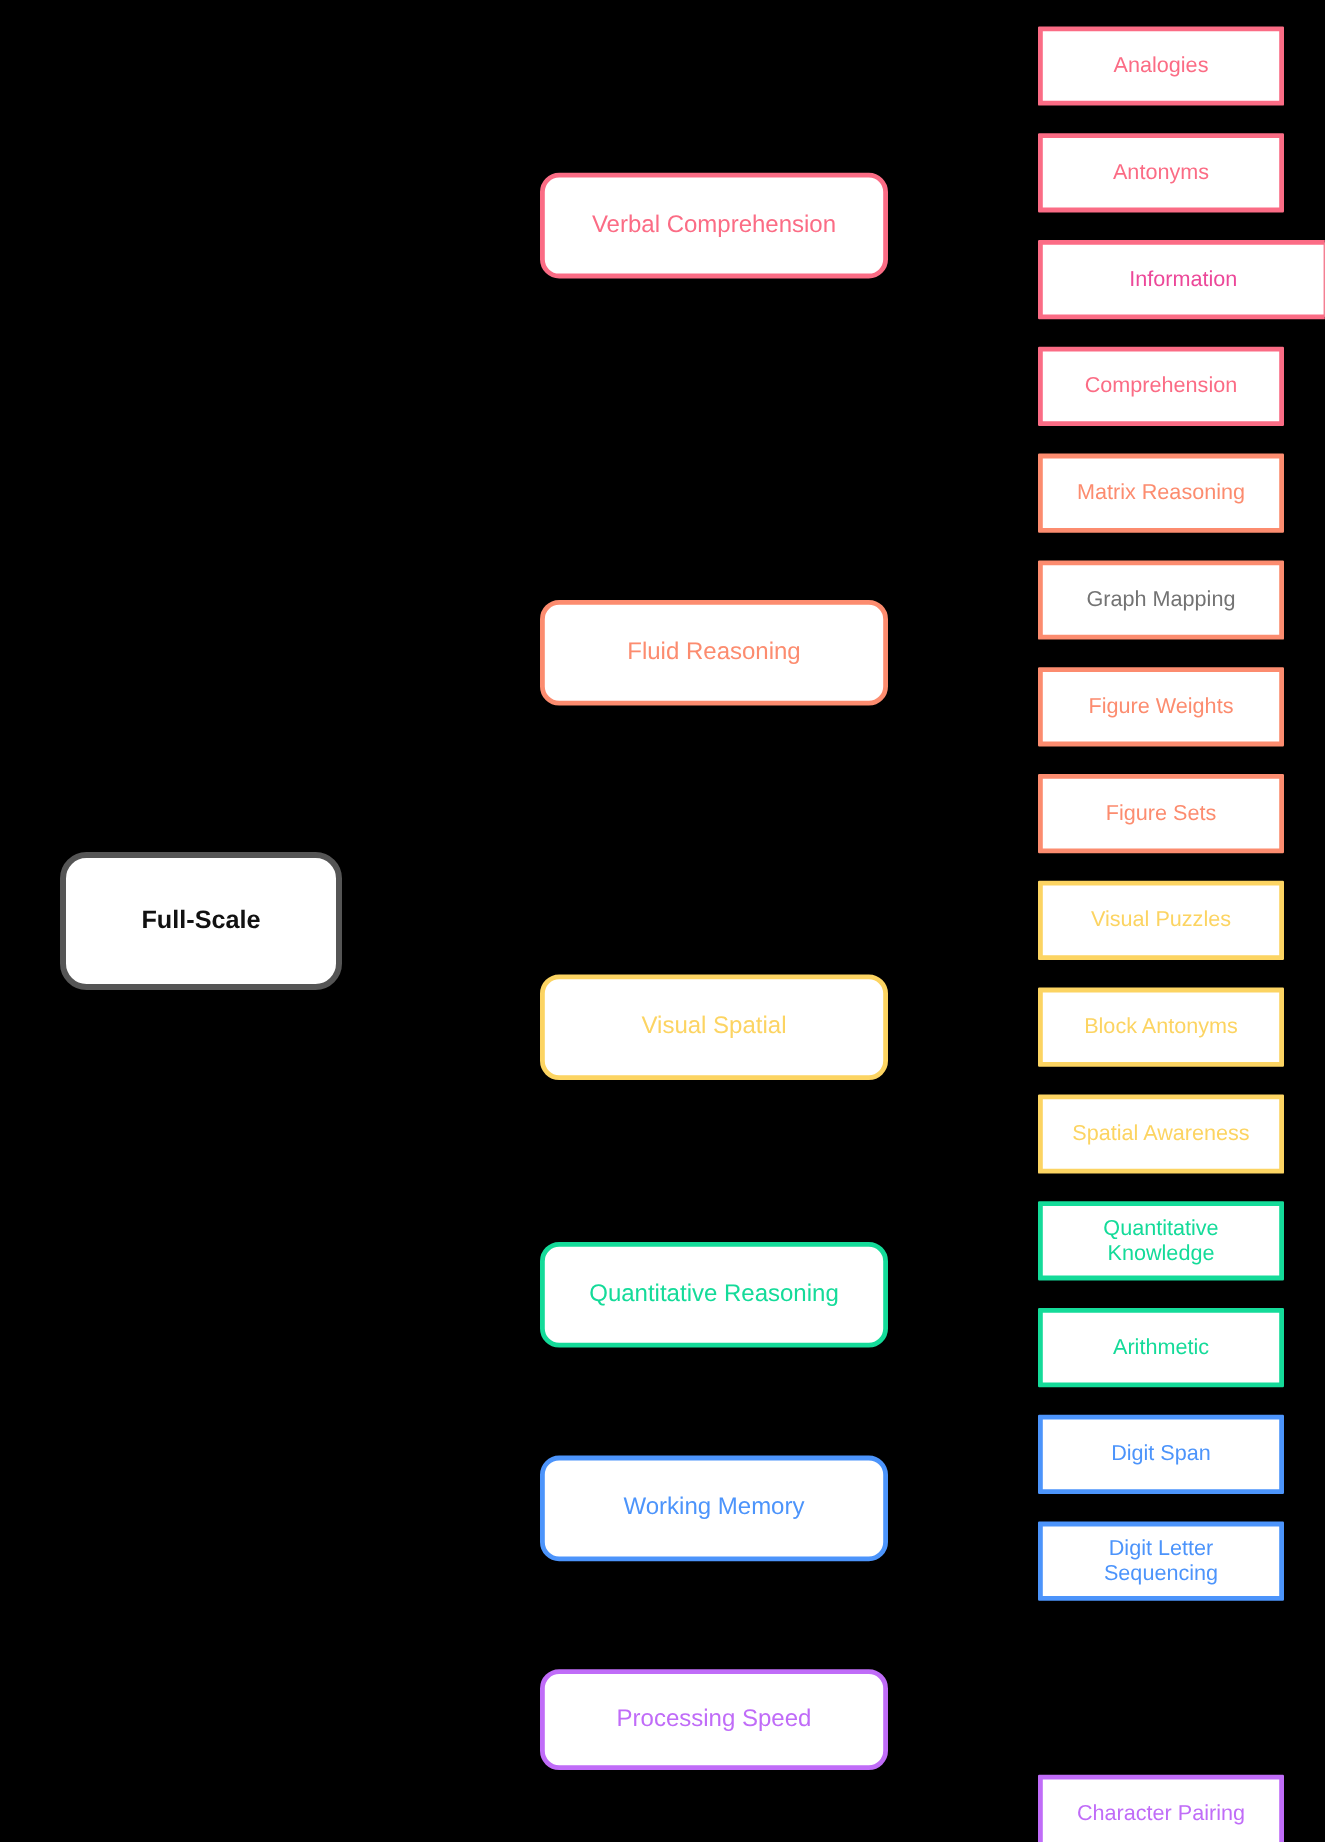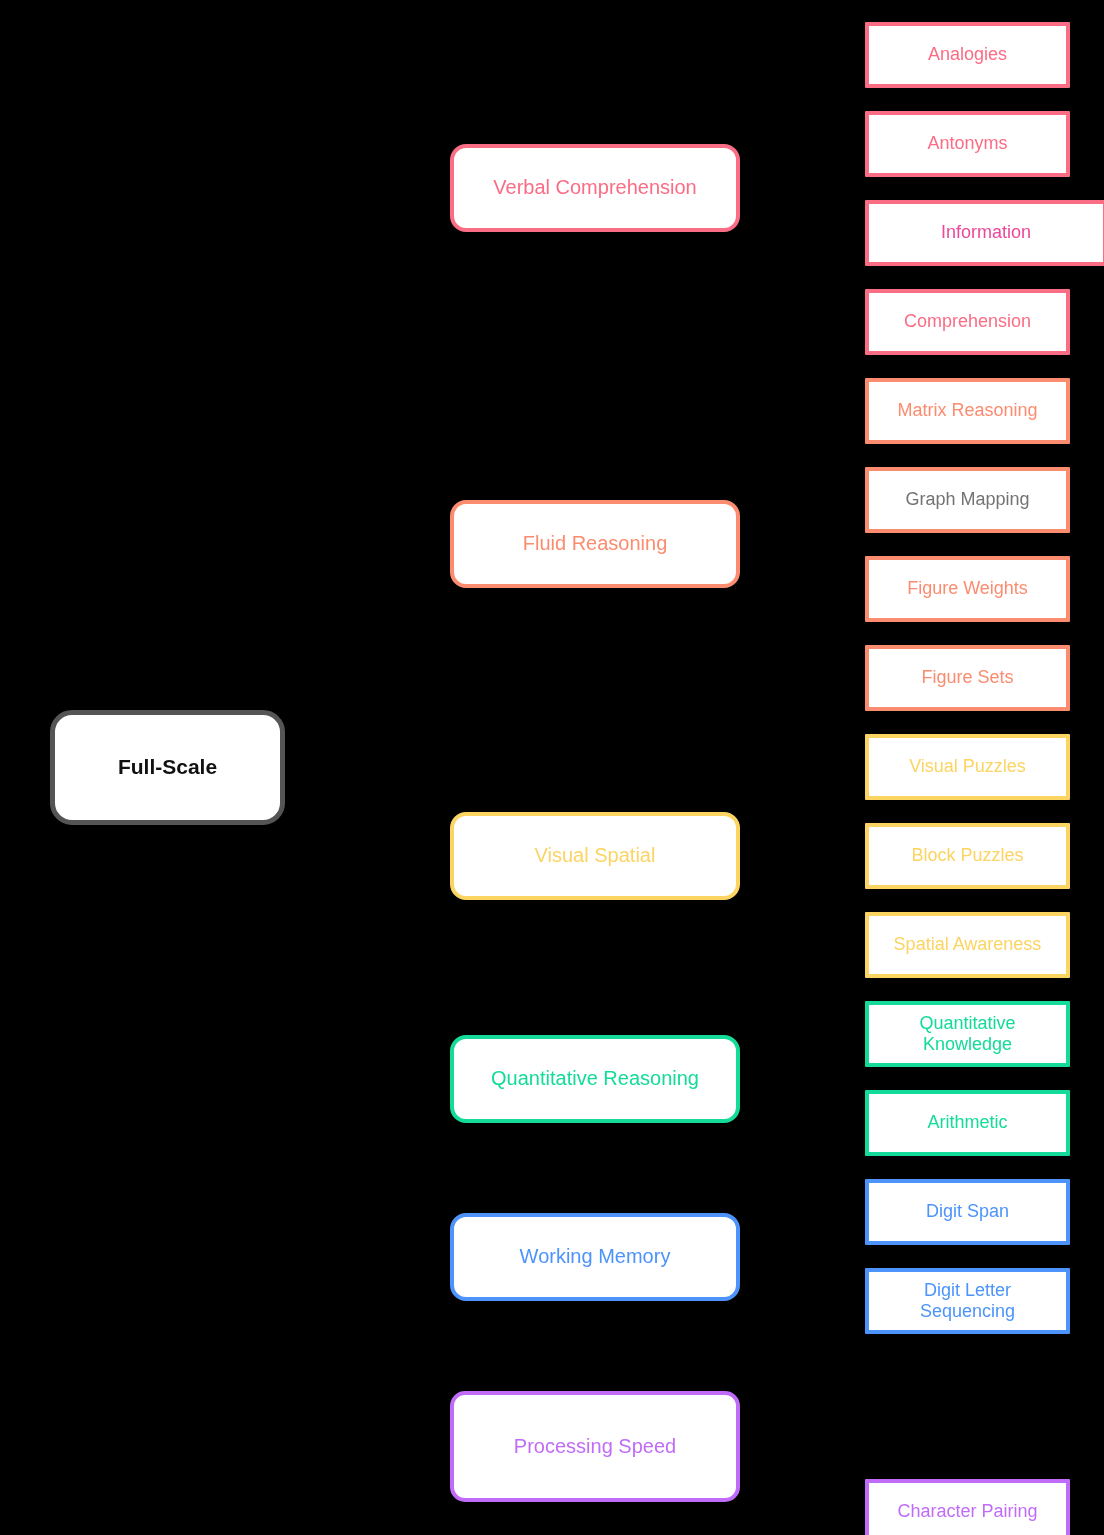--- a/index.html
+++ b/index.html
@@ -88,21 +88,21 @@
     <div class="node leaf" style="left: 865px; top: 645px; width: 205px; height: 66px; border-color: rgb(252, 140, 111); color: rgb(252, 140, 111);">
       <span class="lbl">Figure Sets</span>
     </div>
     <div class="node group" style="left: 450px; top: 812px; width: 290px; height: 88px; border-color: rgb(252, 212, 98); color: rgb(252, 212, 98);">
       <span class="lbl">Visual Spatial</span>
     </div>
     <div class="node leaf" style="left: 865px; top: 734px; width: 205px; height: 66px; border-color: rgb(252, 212, 98); color: rgb(252, 212, 98);">
       <span class="lbl">Visual Puzzles</span>
     </div>
     <div class="node leaf" style="left: 865px; top: 823px; width: 205px; height: 66px; border-color: rgb(252, 212, 98); color: rgb(252, 212, 98);">
-      <span class="lbl">Block Puzzles</span>
+      <span class="lbl">Block Antonyms</span>
     </div>
     <div class="node leaf" style="left: 865px; top: 912px; width: 205px; height: 66px; border-color: rgb(252, 212, 98); color: rgb(252, 212, 98);">
       <span class="lbl">Spatial Awareness</span>
     </div>
     <div class="node group" style="left: 450px; top: 1035px; width: 290px; height: 88px; border-color: rgb(20, 219, 153); color: rgb(20, 219, 153);">
       <span class="lbl">Quantitative Reasoning</span>
     </div>
     <div class="node leaf" style="left: 865px; top: 1001px; width: 205px; height: 66px; border-color: rgb(20, 219, 153); color: rgb(20, 219, 153);">
       <span class="lbl"><span>Quantitative</span><br><span>Knowledge</span></span>
     </div>
@@ -111,19 +111,19 @@
     </div>
     <div class="node group" style="left: 450px; top: 1213px; width: 290px; height: 88px; border-color: rgb(76, 148, 251); color: rgb(76, 148, 251);">
       <span class="lbl">Working Memory</span>
     </div>
     <div class="node leaf" style="left: 865px; top: 1179px; width: 205px; height: 66px; border-color: rgb(76, 148, 251); color: rgb(76, 148, 251);">
       <span class="lbl">Digit Span</span>
     </div>
     <div class="node leaf" style="left: 865px; top: 1268px; width: 205px; height: 66px; border-color: rgb(76, 148, 251); color: rgb(76, 148, 251);">
       <span class="lbl"><span>Digit Letter</span><br><span>Sequencing</span></span>
     </div>
-    <div class="node group" style="left: 450px; top: 1391px; width: 290px; height: 111px; border-color: rgb(192, 108, 248); color: rgb(192, 108, 248); border-radius: 15px;">
+    <div class="node group" style="left: 450px; top: 1391px; width: 290px; height: 84px; border-color: rgb(192, 108, 248); color: rgb(192, 108, 248);">
       <span class="lbl">Processing Speed</span>
     </div>
     <div class="node leaf" style="left: 865px; top: 1447px; width: 205px; height: 66px; border-color: rgb(192, 108, 248); color: rgb(192, 108, 248); margin-top: 32px;">
       <span class="lbl">Character Pairing</span>
     </div>
   </div>
 
 </body></html>

